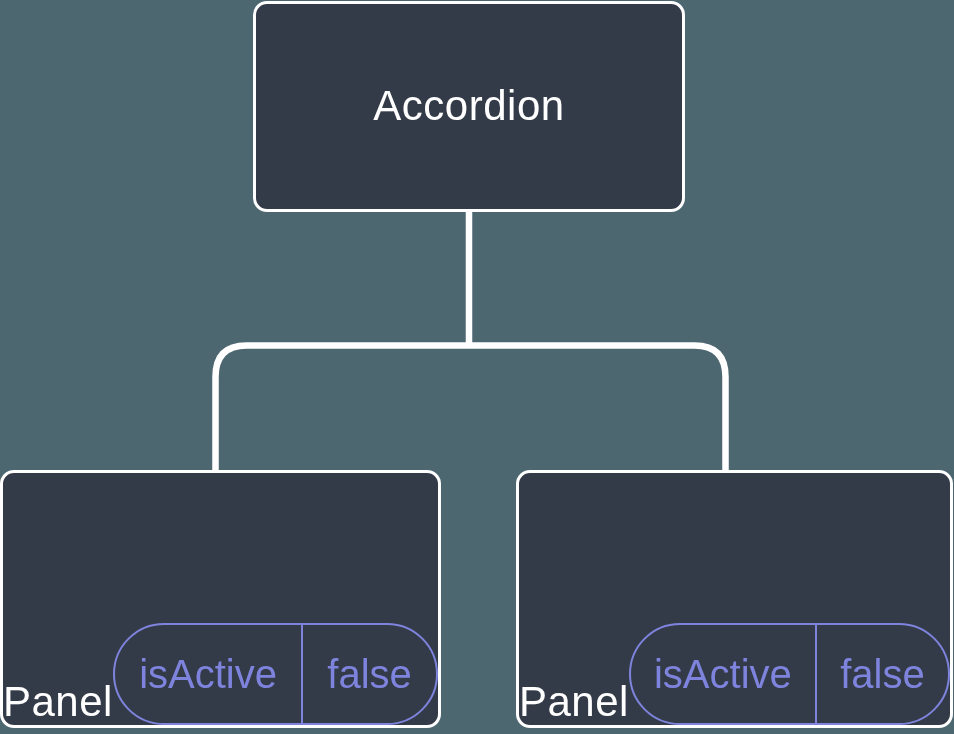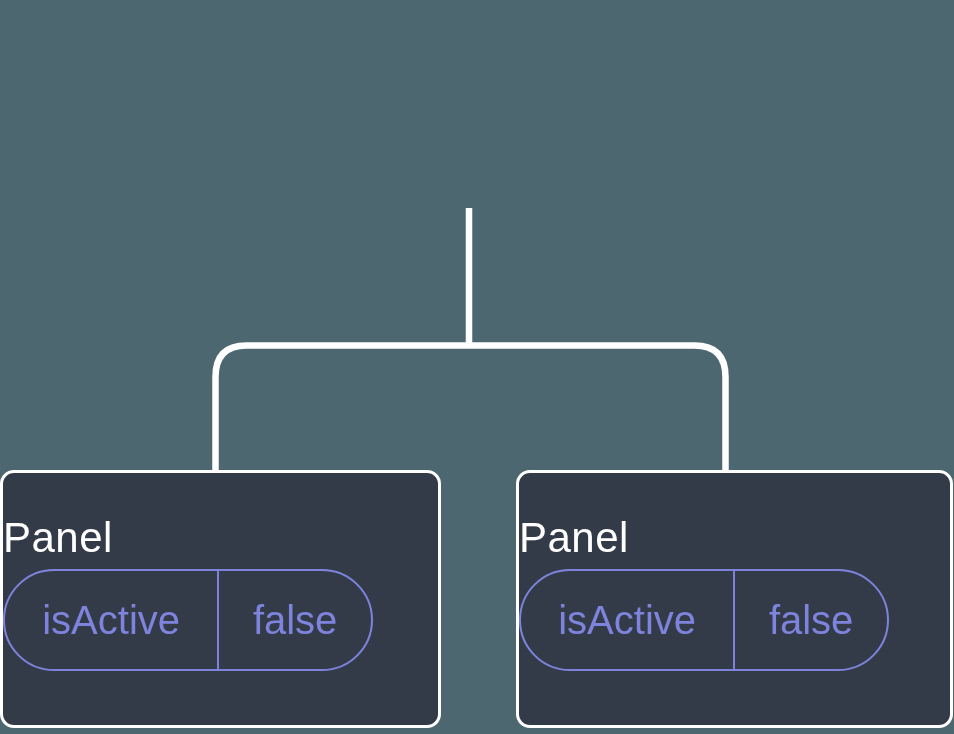--- a/index.html
+++ b/index.html
@@ -37,22 +37,22 @@
   }
   .node-title {
     color: #ffffff;
     font-size: 42px;
     font-weight: 500;
     letter-spacing: 0.5px;
     line-height: 1.1;
   }
   .node-panel {
     display: flex;
-    flex-direction: column;
-    align-items: flex-start;
+    flex-direction: row;
+    align-items: flex-end;
     padding-top: 42px;
   }
   .panel-left  { left: 0px;   top: 470px; width: 441px; height: 258px; }
   .panel-right { left: 516px; top: 470px; width: 437px; height: 258px; }
   .state-pill {
     margin-top: 8px;
     width: 370px;
     height: 102px;
     box-sizing: border-box;
     border: 2.5px solid #7e84dd;
@@ -80,20 +80,23 @@
 </head>
 <body>
 
 <div class="canvas">
 
   <svg class="connector-svg" viewBox="0 0 954 734" xmlns="http://www.w3.org/2000/svg" aria-hidden="true">
     <path d="M469 208 V348" stroke="#ffffff" stroke-width="6.5" fill="none"></path>
     <path d="M215.5 472 V377 Q215.5 345.5 246.5 345.5 H694.5 Q725.5 345.5 725.5 377 V472" stroke="#ffffff" stroke-width="6.5" fill="none"></path>
   </svg>
 
+  <div class="node node-root">
+    <div class="node-title">Accordion</div>
+  </div>
 
   <div class="node node-panel panel-left">
     <div class="node-title">Panel</div>
     <div class="state-pill">
       <div class="state-key">isActive</div>
       <div class="state-value">false</div>
     </div>
   </div>
 
   <div class="node node-panel panel-right">

